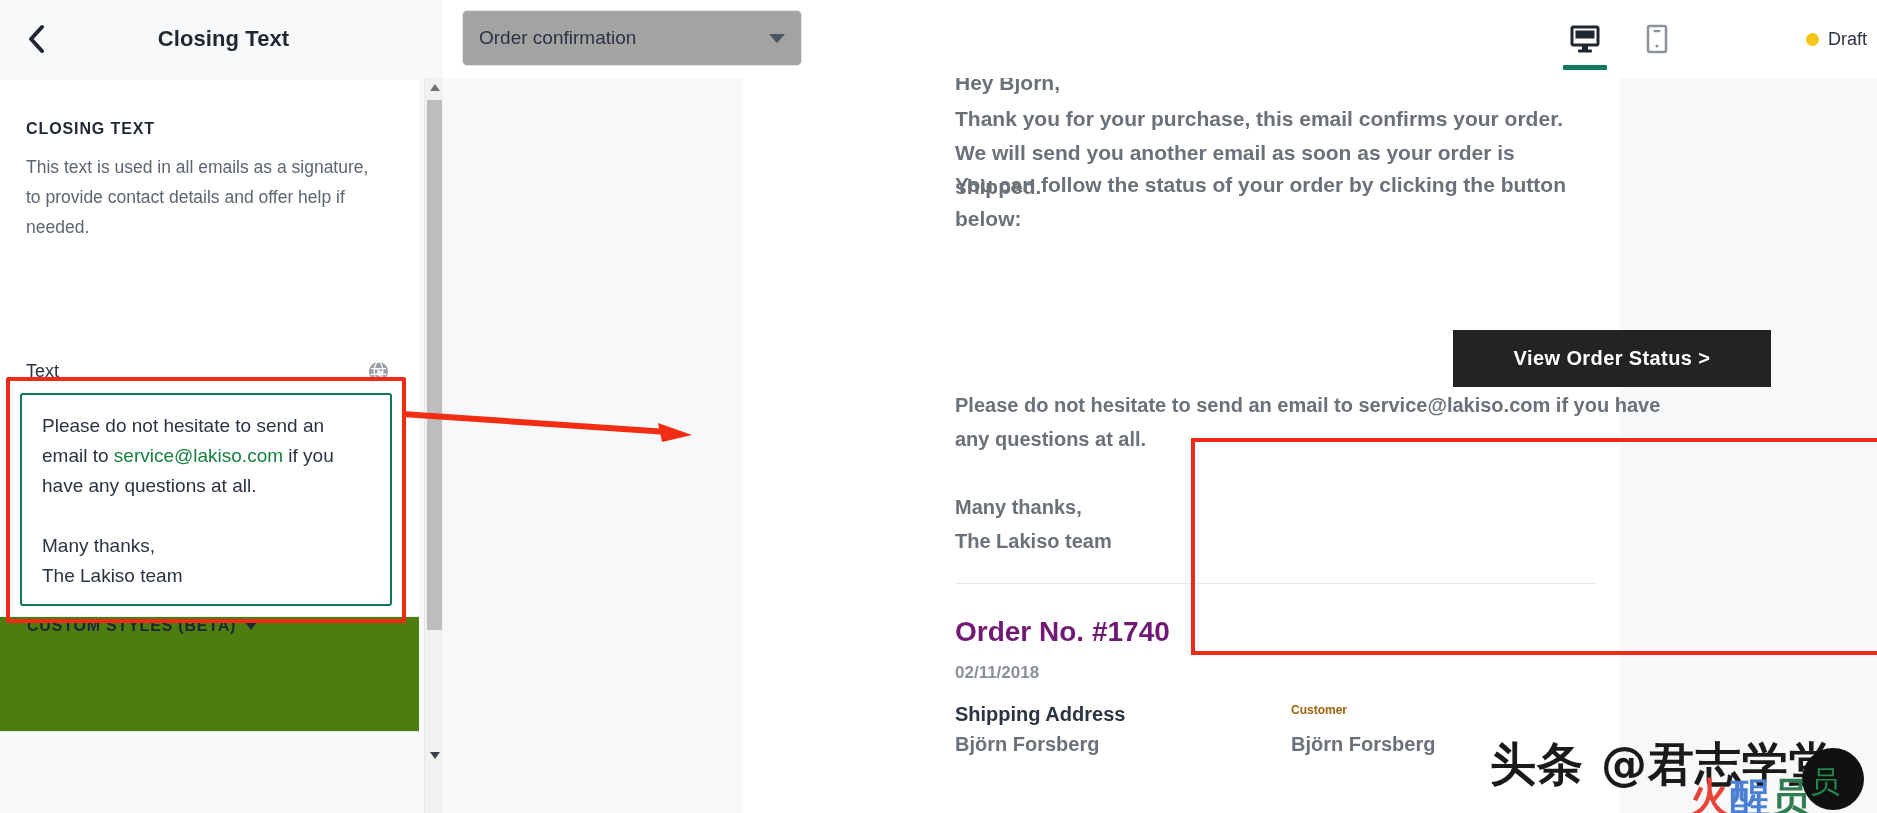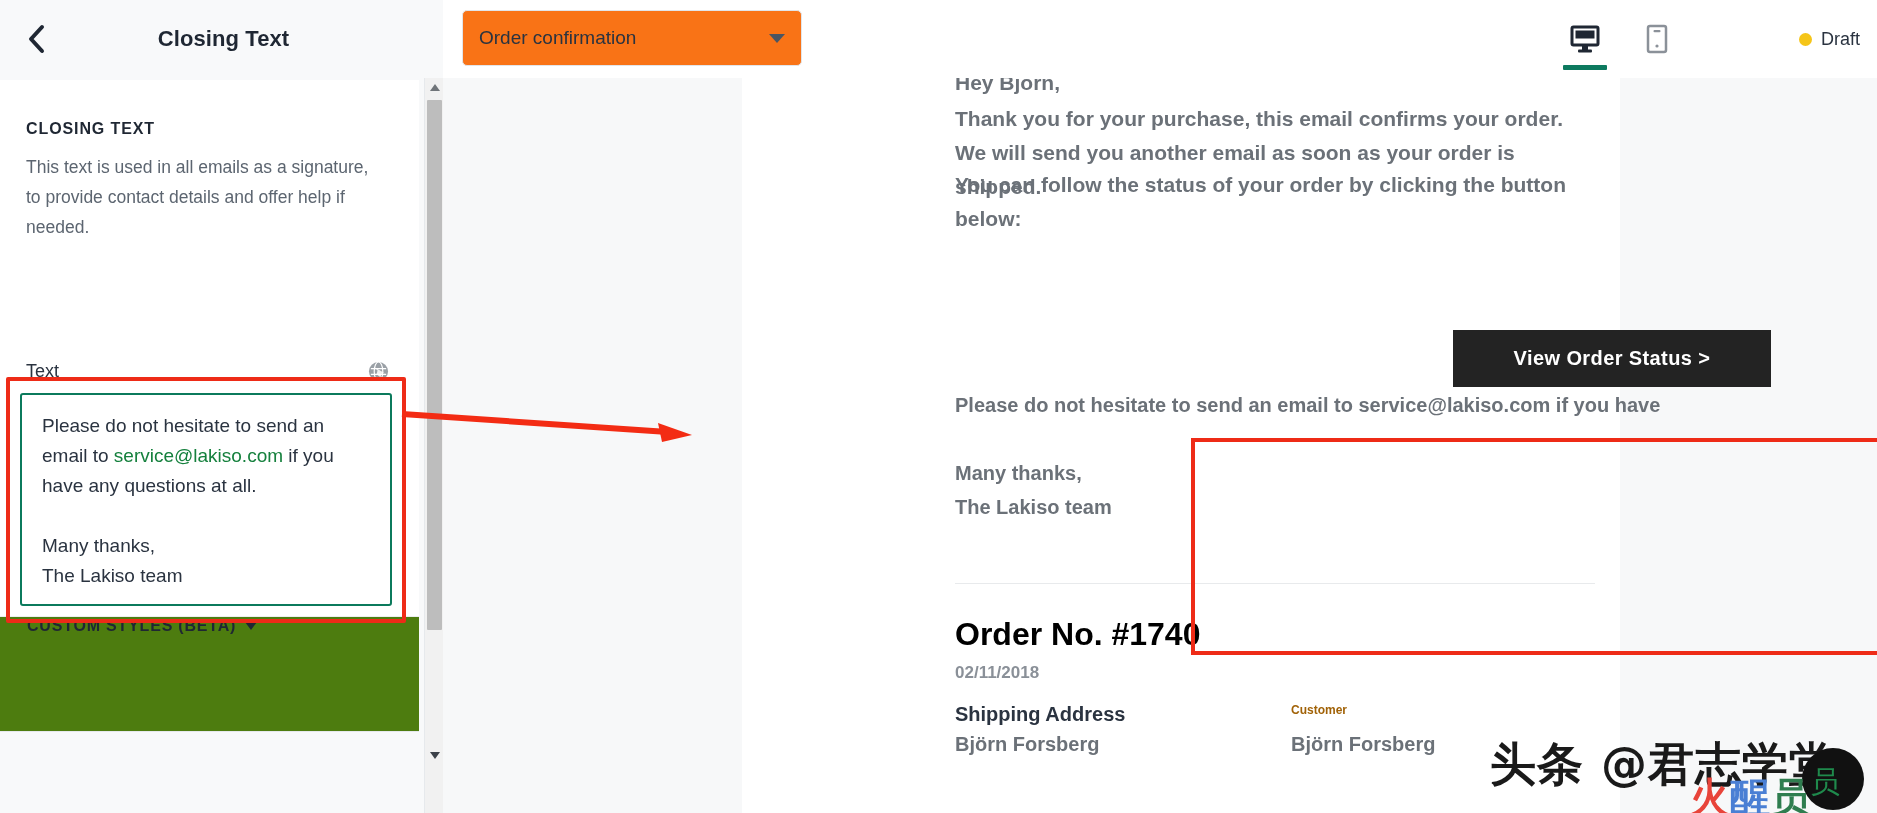--- a/index.html
+++ b/index.html
@@ -30,21 +30,21 @@
     width: 100%; text-align: center; font-size: 22px; font-weight: bold;
     color: #1f2733; letter-spacing: .1px; padding-left: 4px;
   }
   .topbar-main {
     flex: 1; height: 78px; background: #ffffff; position: relative;
     display: flex; align-items: center;
   }
   .select-box {
     position: absolute; left: 19px; top: 10px;
     width: 340px; height: 56px; border: 1px solid #e2e5e9; border-radius: 5px;
-    background: #f97316; display: flex; align-items: center; padding: 0 16px;
+    background: #a3a3a3; display: flex; align-items: center; padding: 0 16px;
     cursor: pointer;
   }
   .select-value { font-size: 19px; color: #2a3340; flex: 1; }
   .caret-down {
     width: 0; height: 0; border-left: 8px solid transparent;
     border-right: 8px solid transparent; border-top: 9px solid #4a5563;
   }
   .device-tabs {
     position: absolute; left: 1115px; top: 0; height: 78px;
     display: flex; align-items: center; gap: 18px;
@@ -54,21 +54,21 @@
     display: flex; align-items: center; justify-content: center; cursor: pointer;
   }
   .device-tab.active::after {
     content: ""; position: absolute; left: 5px; right: 5px; bottom: 8px;
     height: 5px; background: #0d7a5f; border-radius: 1px;
   }
   .topbar-right {
     position: absolute; right: 0; top: 0; height: 78px;
     display: flex; align-items: center; gap: 0;
   }
-  .status-chip { display: flex; align-items: center; gap: 9px; margin-right: 17px; text-align: center; }
+  .status-chip { display: flex; align-items: center; gap: 9px; margin-right: 10px; text-align: center; }
   .status-dot { width: 13px; height: 13px; border-radius: 50%; background: #f5c518; }
   .status-label { font-size: 18px; color: #2a3340; }
   .purchase-btn {
     height: 62px; padding: 0 36px; background: #0b7a5c; color: #fff;
     font-size: 21px; font-weight: bold; border: none; border-radius: 4px;
     cursor: pointer; display: flex; align-items: center; justify-content: center;
     margin-right: 0;
   }
 
   
@@ -168,21 +168,21 @@
   }
   .em-closing {
     position: absolute; left: 213px; top: 310px; width: 742px;
     font-size: 20px; line-height: 34px; color: #6b7178;
   }
   .em-rule {
     position: absolute; left: 213px; top: 505px; width: 640px; height: 1px;
     background: #e8eaec;
   }
   .em-order-no {
-    position: absolute; left: 213px; top: 538px; font-size: 32px; color: #000000;
+    position: absolute; left: 213px; top: 538px; font-size: 28px; color: #701a75;
   }
   .em-order-date {
     position: absolute; left: 213px; top: 577px; font-size: 17px; color: #8a9098; margin-top: 8px;
   }
   .em-col-head-1 {
     position: absolute; left: 213px; top: 625px; font-size: 20px; color: #2a3340;
   }
   .em-col-val-1 {
     position: absolute; left: 213px; top: 655px; font-size: 20px; color: #6b7178;
   }
@@ -326,20 +326,21 @@
 
   <div class="preview-area">
     <div class="email-canvas">
       <div class="email-inner">
         <div class="em-greet">Hey Bjorn,</div>
         <div class="em-p1">Thank you for your purchase, this email confirms your order. We will send you another email as soon as your order is shipped.</div>
         <div class="em-p2">You can follow the status of your order by clicking the button below:</div>
 
         <div class="em-closing">
           <div>Please do not hesitate to send an email to service@lakiso.com if you have</div>
+          <div>any questions at all.</div>
           <div style="height:34px"></div>
           <div>Many thanks,</div>
           <div>The Lakiso team</div>
         </div>
 
         <div class="em-rule"></div>
 
         <div class="em-order-no">Order No. #1740</div>
         <div class="em-order-date">02/11/2018</div>
 

